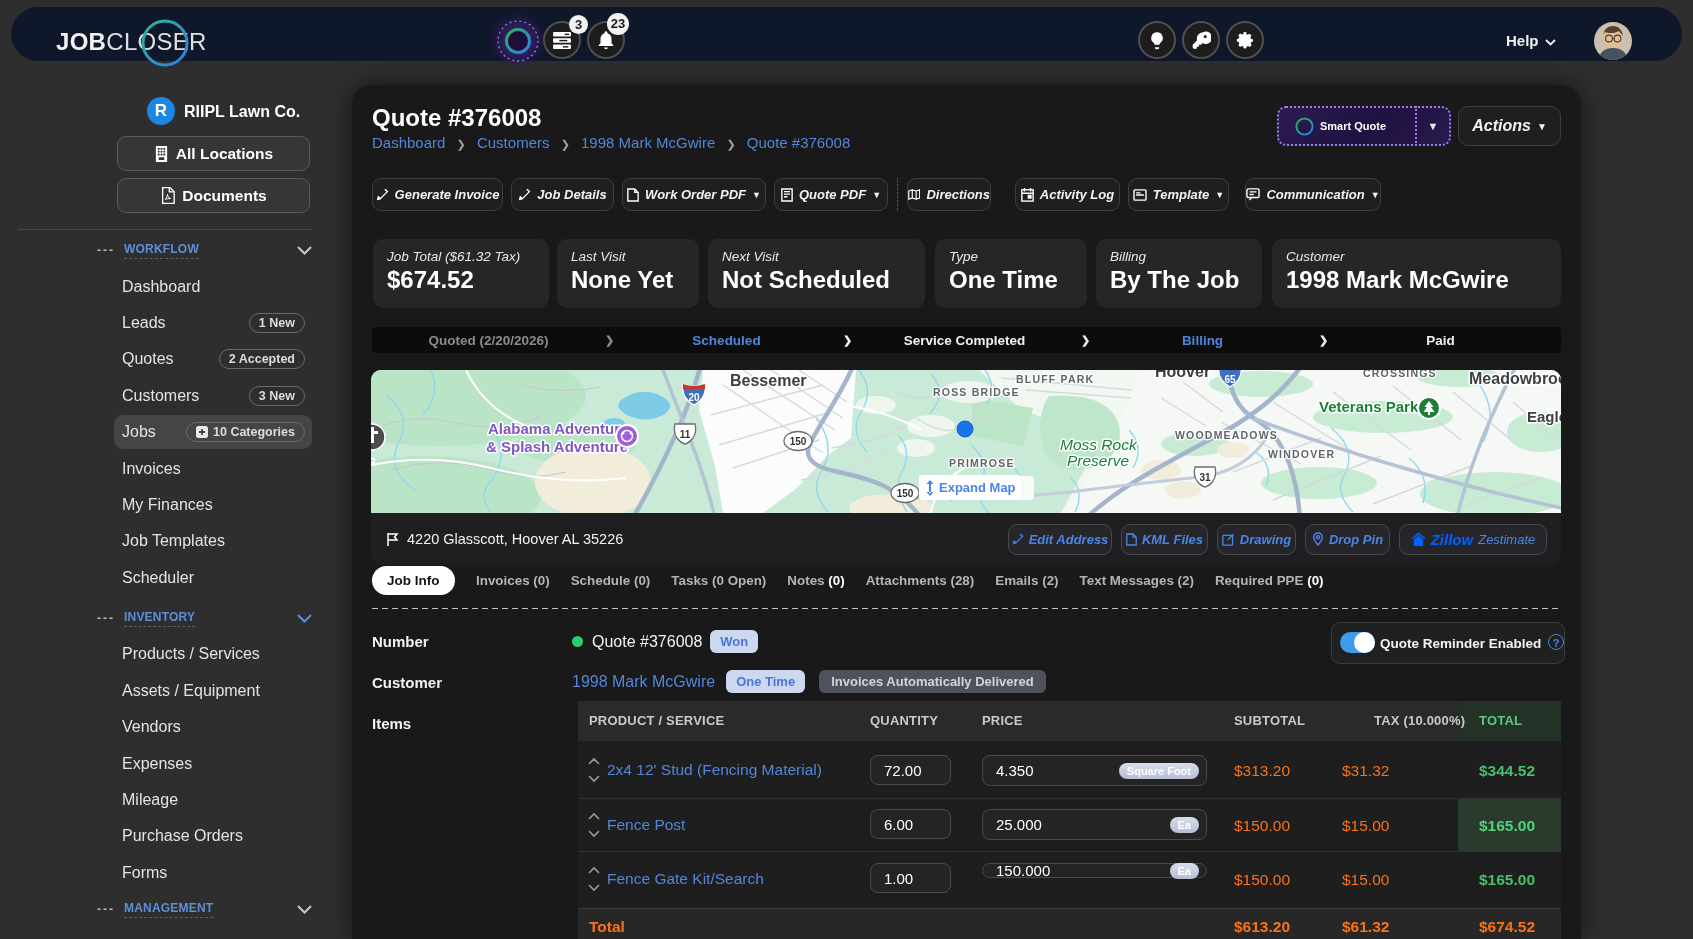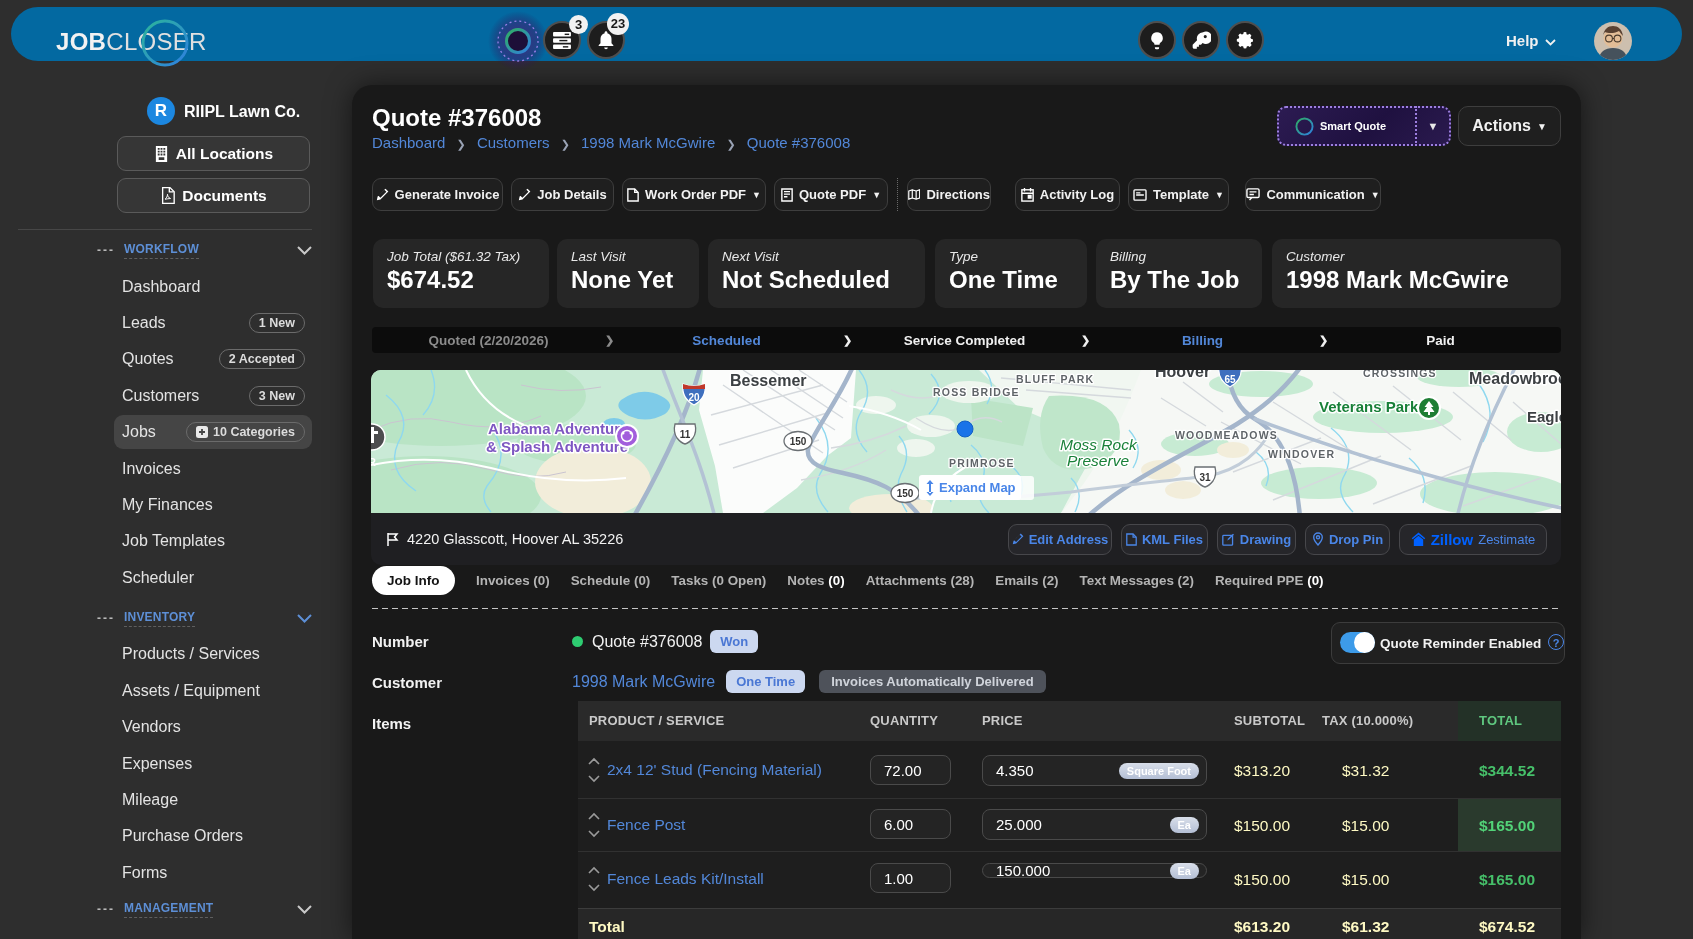--- a/index.html
+++ b/index.html
@@ -2,21 +2,21 @@
 <html><head>
 <meta charset="utf-8">
 <style>
   * { margin:0; padding:0; box-sizing:border-box; }
   html,body { width:1693px; height:939px; overflow:hidden; background:#2e2e2e;
     font-family:"Liberation Sans", sans-serif; }
   .abs { position:absolute; }
 
   
   #topbar { position:absolute; left:11px; top:7px; width:1671px; height:54px;
-    background:#0369a1; border-radius:27px; }
+    background:#0f172a; border-radius:27px; }
   .logo { position:absolute; left:45px; top:23px; font-size:24px; letter-spacing:0.3px; color:#f2f2f2; line-height:24px;}
   .logo b { font-weight:700; }
   .logo span { font-weight:300; color:#e0e0e0; }
   .cbtn { position:absolute; width:38px; height:38px; top:14px; border-radius:50%;
     background:#1d1d1d; border:2px solid #4f4f4f; }
   .badge { position:absolute; background:#f2f2f2; color:#1a1a1a; font-weight:700;
     border-radius:50%; text-align:center; z-index:3;}
   #search { position:absolute; left:629px; top:18px; width:488px; height:34px;
     border-radius:17px; background:#181818; border:1px solid #3e3e3e;
     color:#8f8f8f; font-size:15px; line-height:32px; padding-left:22px; }
@@ -33,28 +33,28 @@
   .mitem { display:flex; align-items:center; height:36.4px; color:#e3e3e3; font-size:16px; }
   .mitem .lbl { margin-left:122px; }
   .mbadge { position:absolute; right:25px; border:1px solid #6b6b6b; border-radius:10px;
     color:#dcdcdc; font-size:12.5px; font-weight:700; padding:2px 9px; }
 
   
   #panel { position:absolute; left:352px; top:85px; width:1229px; height:854px;
     background:#191919; border-radius:20px 20px 0 0; box-shadow:0 0 26px rgba(0,0,0,0.55); }
   .btn { background:#1f1f1f; border:1px solid #3e3e3e; border-radius:9px; color:#f2f2f2;
     font-weight:700; font-size:13px; display:inline-flex; align-items:center; justify-content:center; gap:6px;
-    padding:0; height:33px; box-sizing:border-box;}
+    padding:0; height:33px; box-sizing:border-box;font-style:italic;}
   .statcard { background:#262626; border-radius:10px; padding:10px 14px; }
   .statcard .sl { font-style:italic; font-size:13.5px; color:#e8e8e8; margin-bottom:2px;}
   .statcard .sv { font-weight:700; font-size:24px; color:#fff; white-space:nowrap;}
   .mapbtn { color:#4a86e8; background:#26262a; border-color:#47474b; font-size:13px; font-weight:600; height:31px; padding:0; gap:5px; white-space:nowrap; }
   .th { position:absolute; top:0; height:40px; line-height:40px; font-size:13px; font-weight:700; color:#c9c9c9; letter-spacing:0.2px; }
   .trow { position:absolute; left:0; width:983px; border-top:1px solid #313131; }
-  .money { position:absolute; font-size:15.5px; color:#fef9c3; }
+  .money { position:absolute; font-size:15.5px; color:#f97316; }
   .itemlink { position:absolute; left:29px; font-size:15.5px; color:#5287d8; }
   .qinput { position:absolute; background:#242424; border:1px solid #4a4a4a; border-radius:8px;
     color:#fff; font-size:15px; padding-left:13px; display:flex; align-items:center; }
   .chev2 { position:absolute; left:9px; width:14px; height:26px; }
 </style>
 </head>
 <body>
 
 <div id="topbar">
   <div class="logo"><b>JOB</b><span>CLOSER</span></div>
@@ -574,21 +574,21 @@
   <div class="abs" style="left:20px; top:630px; font-size:15px; font-weight:700; color:#f2f2f2;">Items</div>
 
   <div id="table" class="abs" style="left:226px; top:616px; width:983px; height:238px; background:#1e1e1e; overflow:hidden;">
 
     <div class="abs" style="left:0; top:0; width:983px; height:40px; background:#2a2a2a;"></div>
     <div class="abs" style="left:880px; top:0; width:103px; height:40px; background:#233127;"></div>
     <div class="th" style="left:11px;">PRODUCT / SERVICE</div>
     <div class="th" style="left:292px;">QUANTITY</div>
     <div class="th" style="left:404px;">PRICE</div>
     <div class="th" style="left:656px;">SUBTOTAL</div>
-    <div class="th" style="left:744px;">TAX (10.000%)</div>
+    <div class="th" style="left:796px;">TAX (10.000%)</div>
     <div class="th" style="left:901px; color:#5fc77f;">TOTAL</div>
 
     <svg class="chev2" style="top:56px;" viewBox="0 0 14 26" fill="none" stroke="#9a9a9a" stroke-width="1.6">
         <path d="M2 7l5-5 5 5M2 19l5 5 5-5"></path>
       </svg>
     <div class="itemlink" style="top:60px;">2x4 12' Stud (Fencing Material)</div>
     <div class="qinput" style="left:292px; top:54px; width:81px; height:30px;">72.00</div>
     <div class="qinput" style="left:404px; top:54px; width:225px; height:31px;">4.350
       <span style="position:absolute; right:7px; background:linear-gradient(#d8dee9,#b4bfd5); color:#fff; font-weight:700; font-size:11px; border-radius:9px; padding:2px 8px;">Square Foot</span></div>
     <div class="money" style="left:656px; top:61px;">$313.20</div>
@@ -605,21 +605,21 @@
     <div class="qinput" style="left:404px; top:108px; width:225px; height:31px;">25.000
       <span style="position:absolute; right:7px; background:linear-gradient(#d8dee9,#b4bfd5); color:#fff; font-weight:700; font-size:11px; border-radius:9px; padding:2px 8px;">Ea</span></div>
     <div class="money" style="left:656px; top:116px;">$150.00</div>
     <div class="money" style="left:764px; top:116px;">$15.00</div>
     <div class="money" style="left:901px; top:116px; font-weight:700; color:#52d378;">$165.00</div>
 
     <div class="trow" style="top:150px;"></div>
     <svg class="chev2" style="top:165px;" viewBox="0 0 14 26" fill="none" stroke="#9a9a9a" stroke-width="1.6">
         <path d="M2 7l5-5 5 5M2 19l5 5 5-5"></path>
       </svg>
-    <div class="itemlink" style="top:169px;">Fence Leads Kit/Install</div>
+    <div class="itemlink" style="top:169px;">Fence Gate Kit/Search</div>
     <div class="qinput" style="left:292px; top:162px; width:81px; height:30px;">1.00</div>
     <div class="qinput" style="left:404px; top:162px; width:225px; height:15px;">150.000
       <span style="position:absolute; right:7px; background:linear-gradient(#d8dee9,#b4bfd5); color:#fff; font-weight:700; font-size:11px; border-radius:9px; padding:2px 8px;">Ea</span></div>
     <div class="money" style="left:656px; top:170px;">$150.00</div>
     <div class="money" style="left:764px; top:170px;">$15.00</div>
     <div class="money" style="left:901px; top:170px; font-weight:700; color:#46c06a;">$165.00</div>
 
     <div class="abs" style="left:0; top:207px; width:983px; height:31px; background:#272727; border-top:1px solid #3c3c3c;"></div>
     <div class="money" style="left:11px; top:217px; font-weight:700;">Total</div>
     <div class="money" style="left:656px; top:217px; font-weight:700;">$613.20</div>

